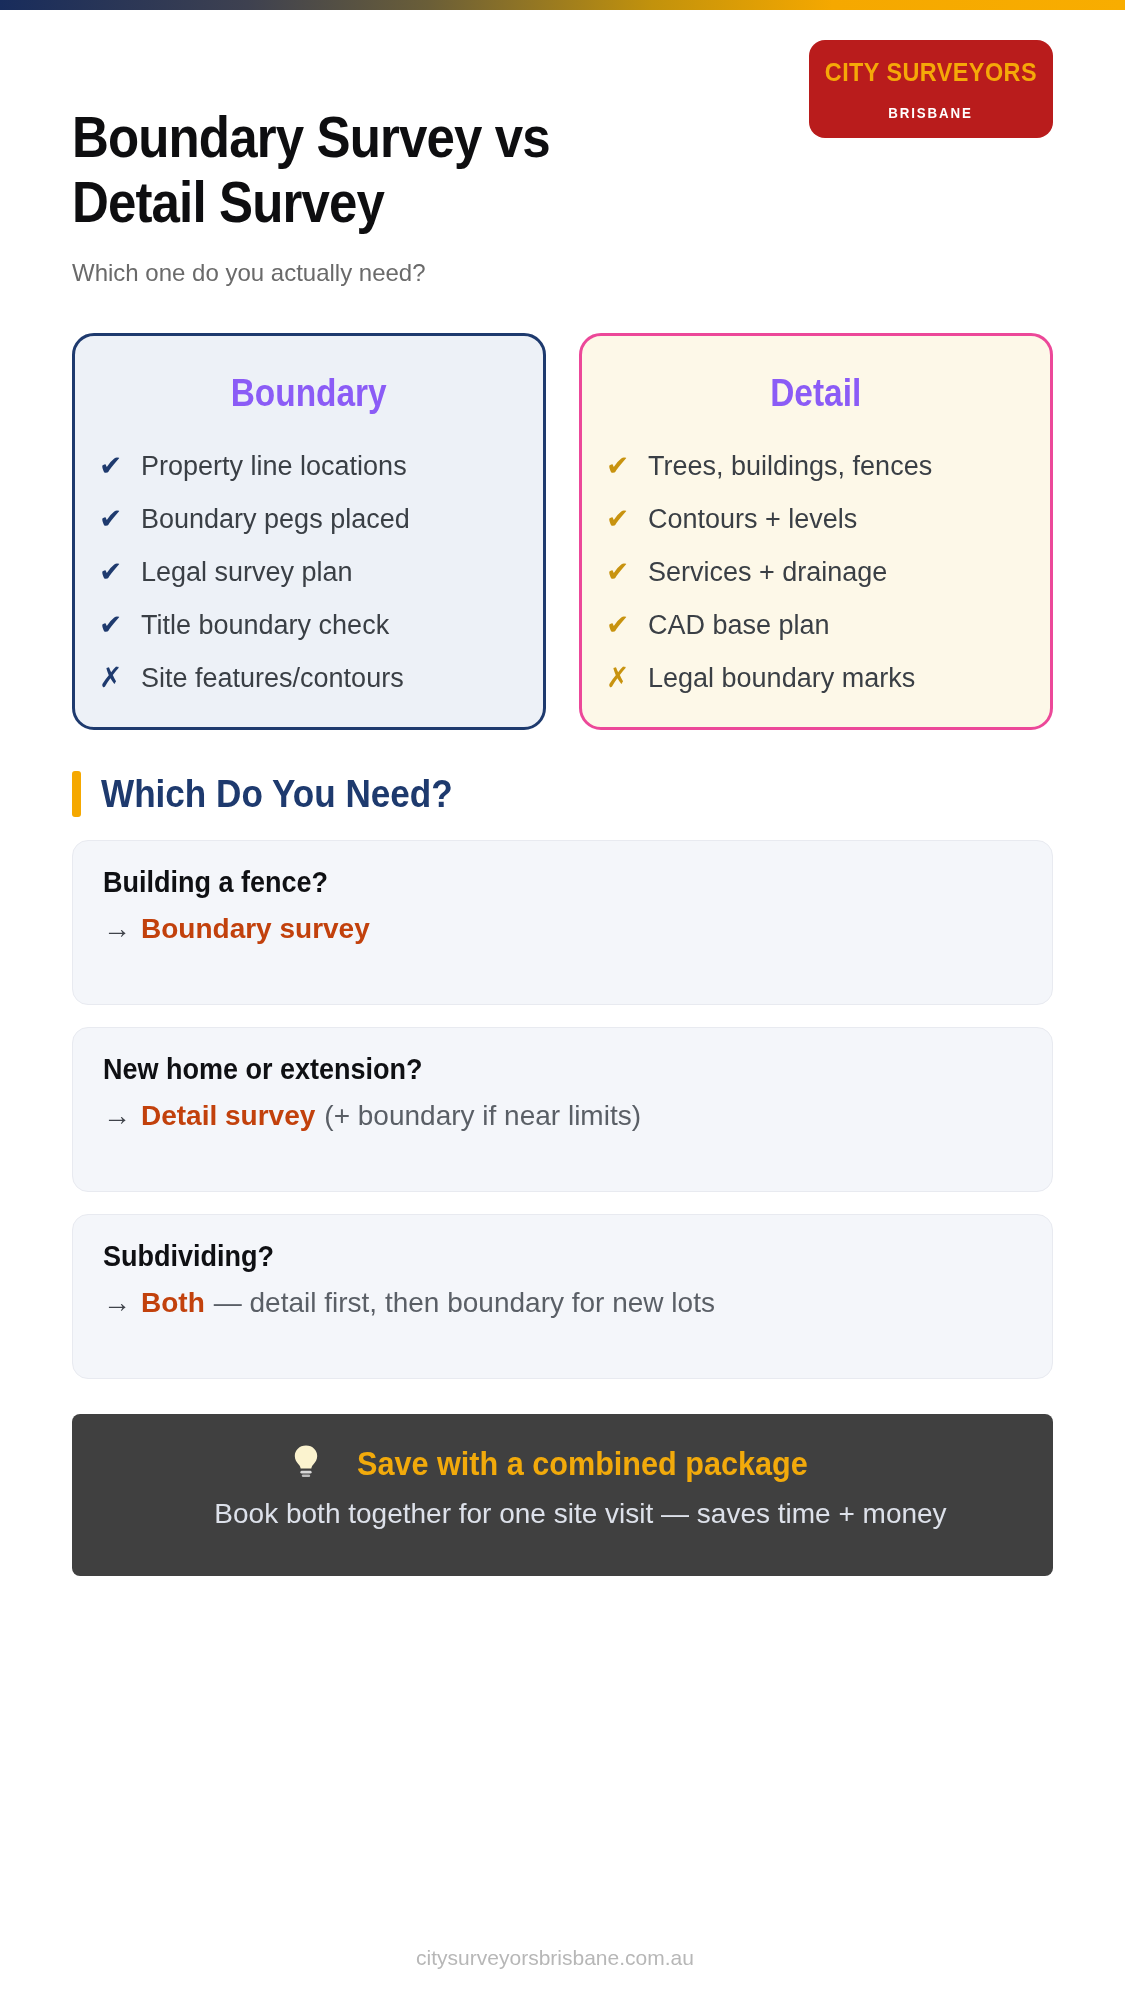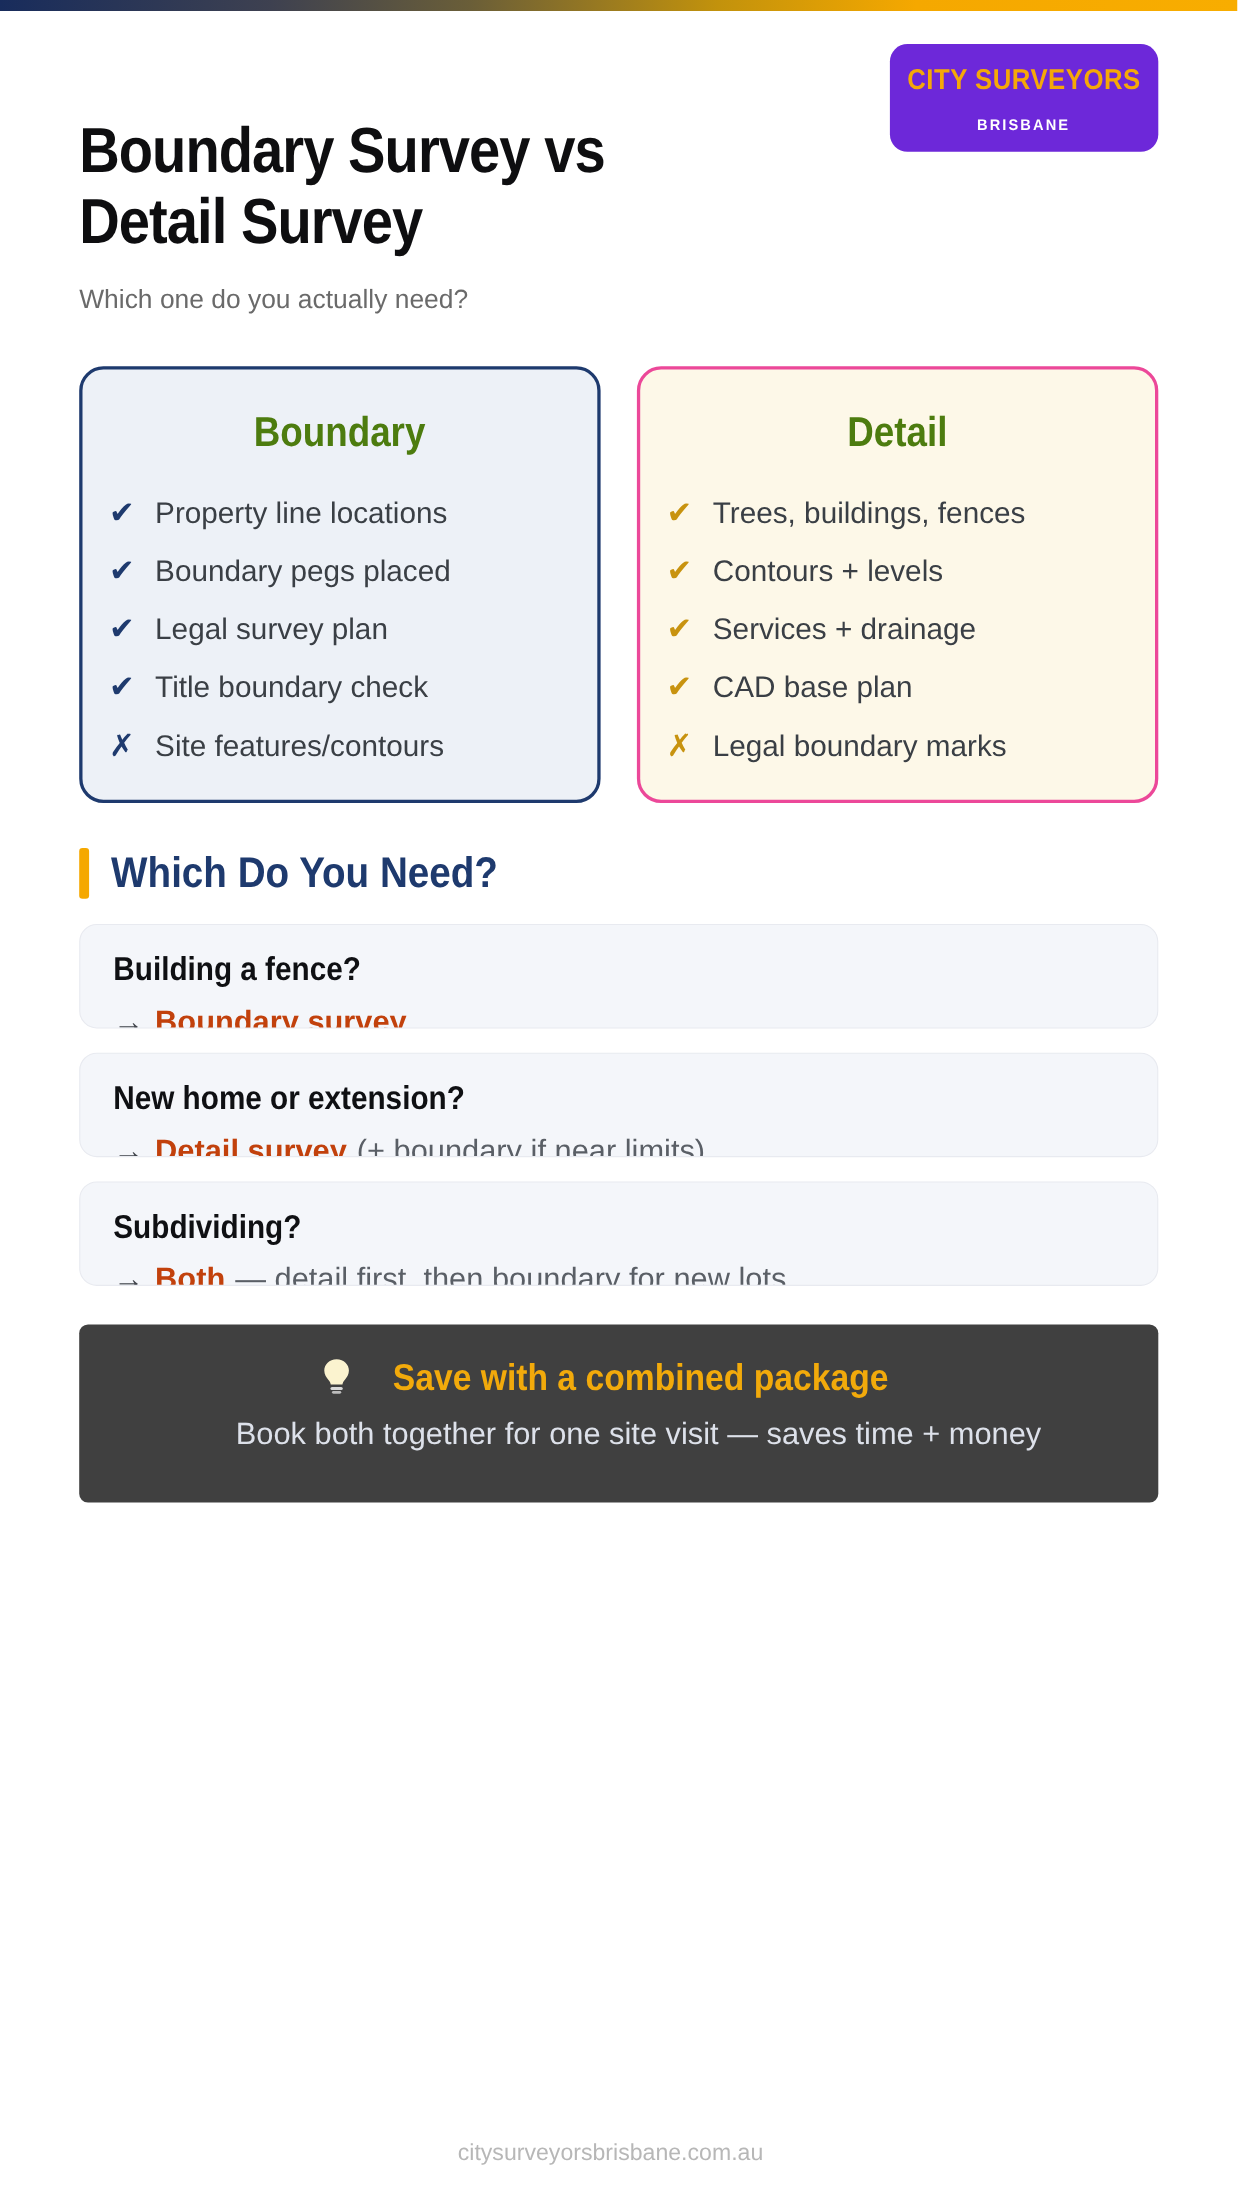--- a/index.html
+++ b/index.html
@@ -10,51 +10,51 @@
   }
   .page{position:relative;width:1125px;height:2000px;background:#fff;}
   .topbar{
     height:10px;width:100%;
     background:linear-gradient(90deg,#182c5c 0%,#3e4150 22%,#6a5e38 38%,#c2920c 58%,#f5a800 74%,#f8ad00 100%);
   }
   .content{padding:0 72px;position:relative;}
   
   .badge{
     position:absolute;top:40px;right:72px;width:244px;height:98px;
-    background:#6d28d9;border-radius:16px;
+    background:#b91c1c;border-radius:16px;
     display:flex;flex-direction:column;align-items:center;justify-content:center;gap:17px;
   }
   .badge-name{color:#f5a808;font-weight:800;font-size:26px;letter-spacing:.5px;transform:scaleX(.9);}
   .badge-loc{color:#ffffff;font-weight:700;font-size:14px;letter-spacing:2px;transform:scaleX(.95);}
   
   h1{
     margin:95px 0 0;font-size:58px;line-height:1.12;color:#0e0e10;font-weight:800;
     letter-spacing:-1px;transform:scaleX(.88);transform-origin:0 0;width:700px;
   }
   h1 .line{display:block;}
   .subtitle{margin:24px 0 0;font-size:24px;color:#6a6a6a;}
   
   .compare{display:flex;gap:33px;margin-top:46px;}
   .card{flex:1;border-radius:22px;padding:20px 24px 0;box-sizing:border-box;height:397px;}
   .card-boundary{background:#edf1f7;border:3px solid #1e3a6e;}
   .card-detail{background:#fdf8e8;border:3px solid #ec4899;}
-  .card h2{text-align:center;font-size:38px;color:#4d7c0f;margin:16px 0 34px;font-weight:800;}
+  .card h2{text-align:center;font-size:38px;color:#8b5cf6;margin:16px 0 34px;font-weight:800;}
   .card h2 .t{display:inline-block;transform:scaleX(.88);}
   .item{display:flex;align-items:baseline;font-size:27px;color:#3a3f45;margin-bottom:20px;}
   .mark{flex:0 0 42px;font-size:28px;font-weight:700;}
   .card-boundary .mark{color:#1e3a6e;}
   .card-detail .mark{color:#c8930f;}
   
   .section-head{display:flex;align-items:center;gap:20px;margin-top:40px;height:48px;}
   .accent-bar{width:9px;height:46px;border-radius:3px;background:#f5a800;}
   .section-head h2{font-size:39px;color:#1e3a6e;font-weight:800;margin:0;transform:scaleX(.9);transform-origin:0 50%;}
   
   .qcard{
     margin-top:22px;background:#f4f6fa;border:1px solid #e8eaf0;border-radius:16px;
-    padding:22px 30px;box-sizing:border-box;height:95px;overflow:hidden;
+    padding:22px 30px;box-sizing:border-box;height:165px;overflow:hidden;
   }
   .qcard h3{margin:2px 0 0;font-size:30px;color:#0f1013;font-weight:800;transform:scaleX(.9);transform-origin:0 50%;}
   .answer{margin-top:14px;font-size:28px;color:#5a5f66;}
   .answer .arrow{color:#3f434a;margin-right:10px;}
   .answer strong{color:#c2410c;font-weight:800;}
   .answer .rest{margin-left:9px;}
   
   .cta{
     margin-top:35px;background:#404040;border-radius:8px;height:162px;
     box-sizing:border-box;padding-top:30px;text-align:center;

